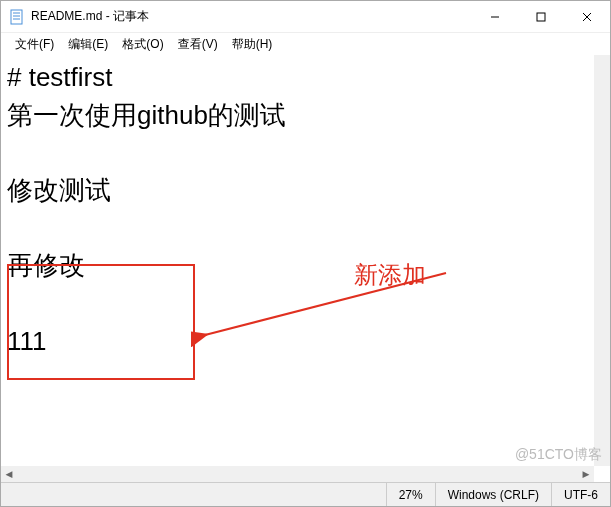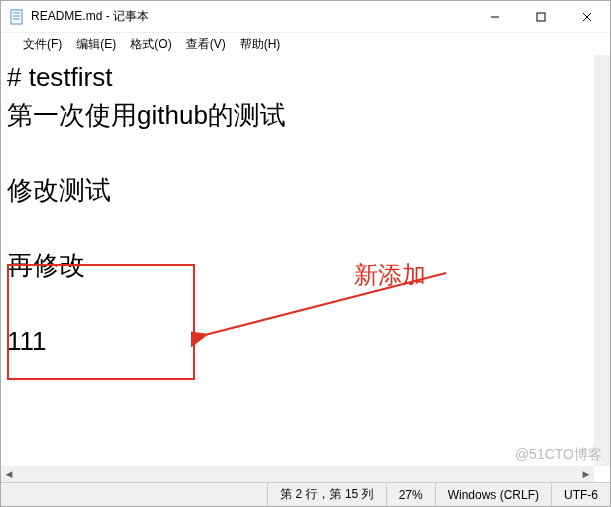--- a/index.html
+++ b/index.html
@@ -45,21 +45,21 @@
       display: flex;
       align-items: center;
       justify-content: center;
       color: #333;
       font-size: 10px;
     }
     .menubar {
       height: 22px;
       display: flex;
       align-items: center;
-      padding: 0 16px;
+      padding: 0 8px;
       font-size: 12px;
       background: #fff;
     }
     .menu-item {
       padding: 2px 6px;
       margin-right: 2px;
     }
     .content-wrap {
       flex: 1;
       position: relative;
@@ -213,19 +213,18 @@
       <div class="scroll-arrow">◀</div>
       <div style="flex:1"></div>
       <div class="scroll-arrow">▶</div>
     </div>
 
     <div class="watermark">@51CTO博客</div>
   </div>
 
   <div class="statusbar">
     <div class="status-spacer"></div>
-    <div class="status-cell">第 2 行，第 15 列</div>
     <div class="status-cell">27%</div>
     <div class="status-cell">Windows (CRLF)</div>
     <div class="status-cell">UTF-6</div>
   </div>
 
 </div>
 
 </body></html>

